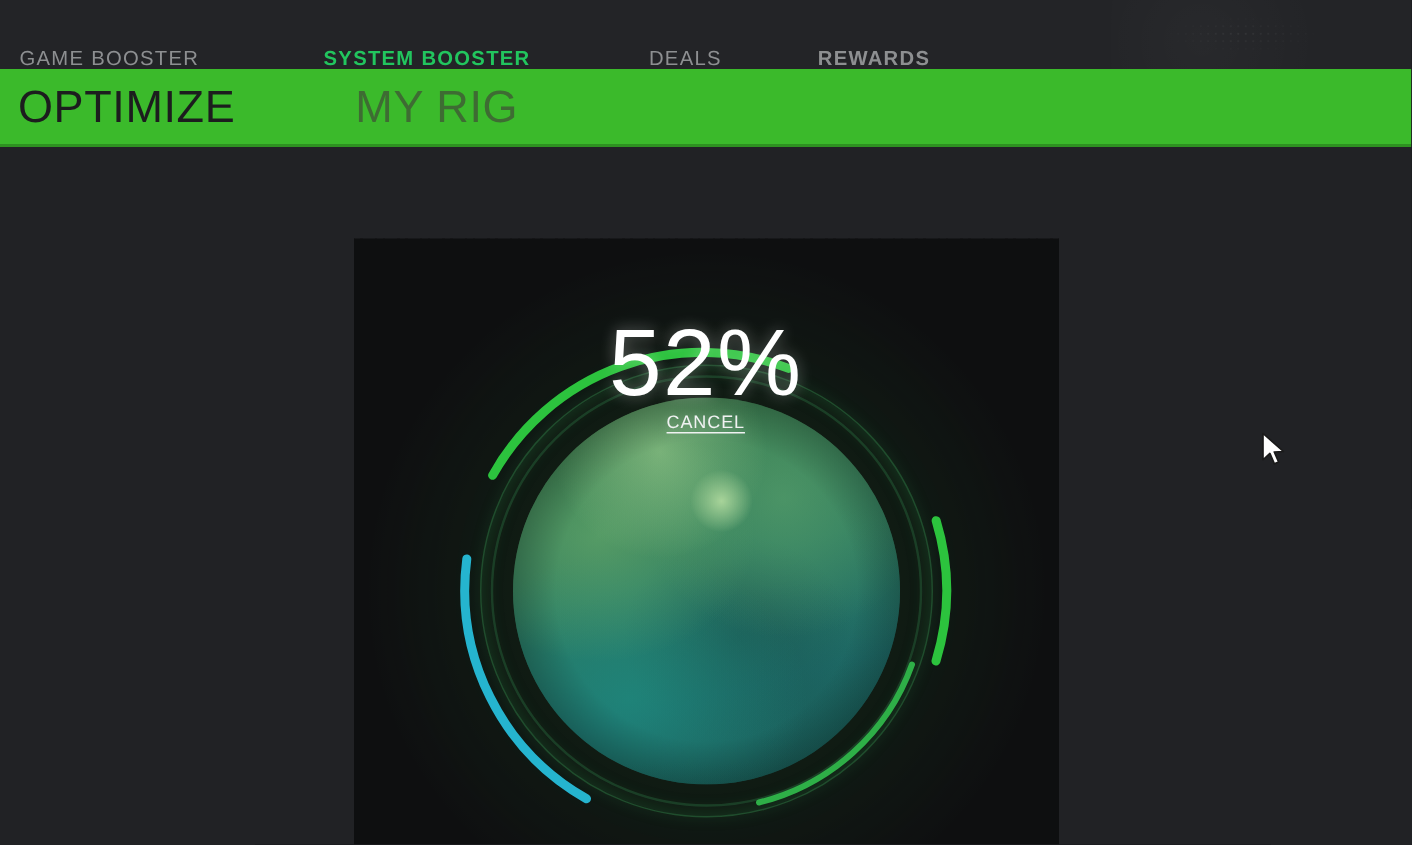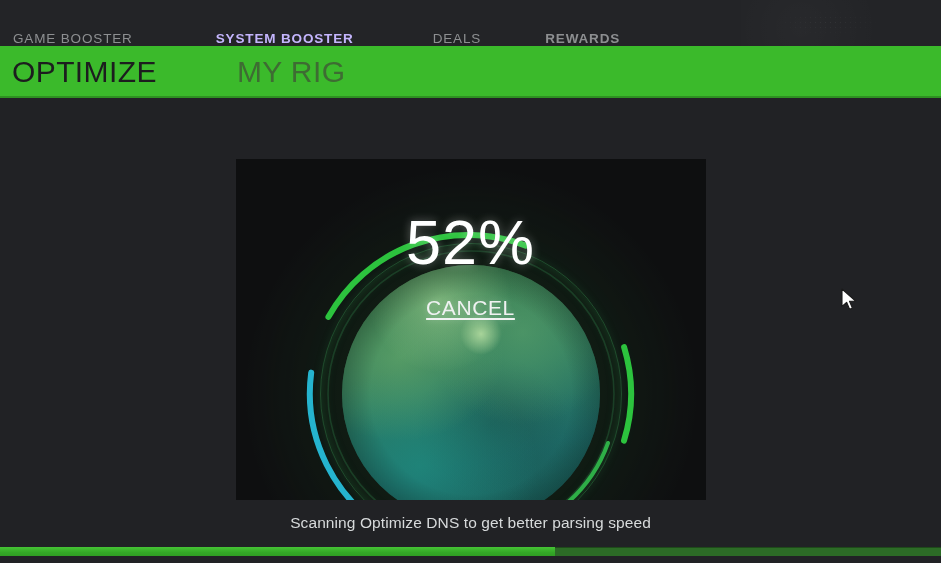--- a/index.html
+++ b/index.html
@@ -40,21 +40,21 @@
             mask-image:radial-gradient(ellipse at 50% 50%, #000 0%, transparent 70%);
     pointer-events:none;
   }
   .tab {
     font-size:13.5px;
     letter-spacing:.85px;
     color:#8d8f91;
     cursor:default;
     white-space:nowrap;
   }
-  .tab.active { color:#c4b5fd; font-weight:bold; }
+  .tab.active { color:#22c55e; font-weight:bold; }
   .tab-gb { margin-left:13px; }
   .tab-sb { margin-left:83px; }
   .tab-dl { margin-left:79px; }
   .tab-rw { margin-left:64px;font-weight:bold; }
 
   
   .greenbar {
     position:absolute; left:0; top:46px;
     width:941px; height:52px;
     background:#3bba2b;
@@ -175,22 +175,21 @@
   .pct{
     font-size:63px;
     font-weight:300;
     color:#ffffff;
     letter-spacing:1px;
     line-height:1;
     text-shadow:0 0 10px rgba(255,255,255,.35);
     margin-top:-18px;
   }
   .cancel{
-    margin-top:22px;
-    font-size:21px;
+    font-size:12px;
     color:#f0f2f2;
     letter-spacing:.6px;
     text-decoration:underline;
     text-underline-offset:3px;
     cursor:pointer;
     text-shadow:0 0 6px rgba(255,255,255,.25);
   }
 
   
   .statusbar{
@@ -279,26 +278,20 @@
       </svg>
 
       <div class="dialtext">
         <div class="pct">52%</div>
         <div class="cancel">CANCEL</div>
       </div>
 
     </div>
   </div>
 
-  <div class="statusbar">
-    <div class="statustext">Scanning Optimize DNS to get better parsing speed</div>
-    <div class="progtrack">
-      <div class="progfill" style="width: 59%;"></div>
-    </div>
-  </div>
 
   <div class="cursor" style="left: 841px; top: 288px;">
     <svg width="17" height="24" viewBox="0 0 17 24">
       <path d="M1,1 L1,18.5 L5.6,14.3 L8.6,21.2 L11.4,20.0 L8.5,13.3 L14.6,13.0 Z" fill="#ffffff" stroke="#1a1a1a" stroke-width="1.1" stroke-linejoin="round"></path>
     </svg>
   </div>
 
 </div>
 
 </body></html>

